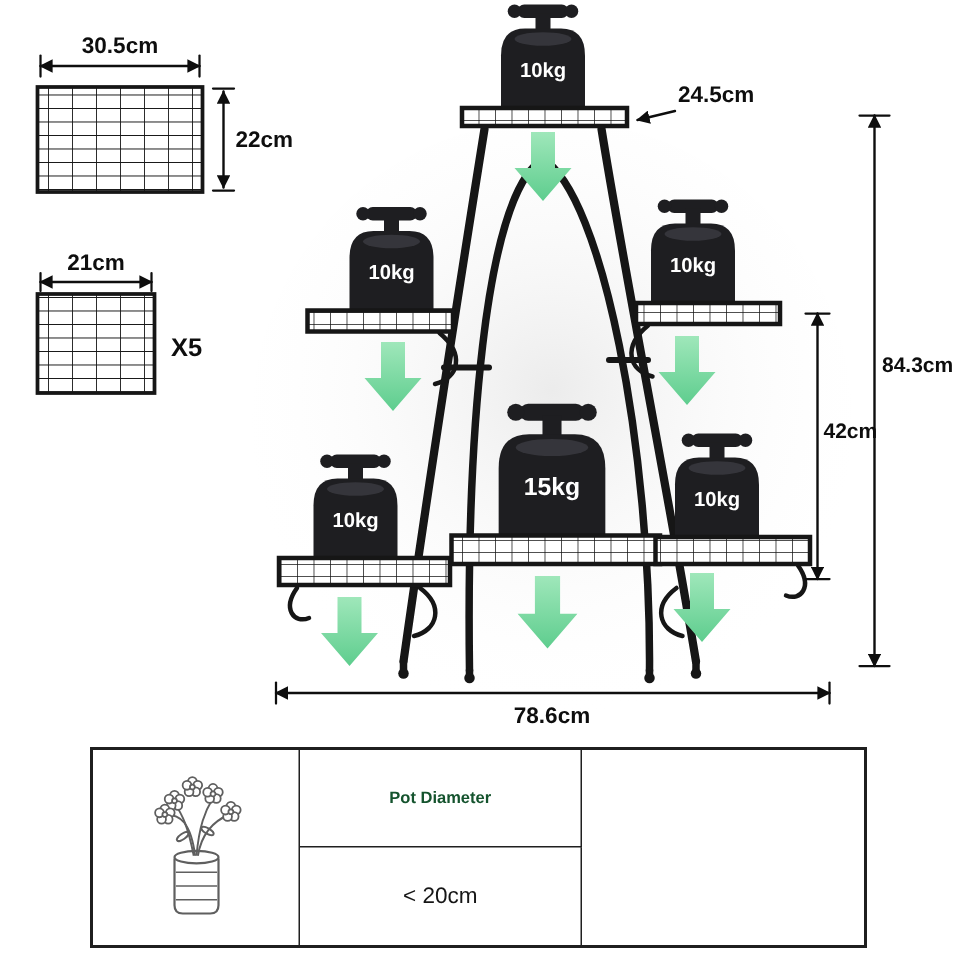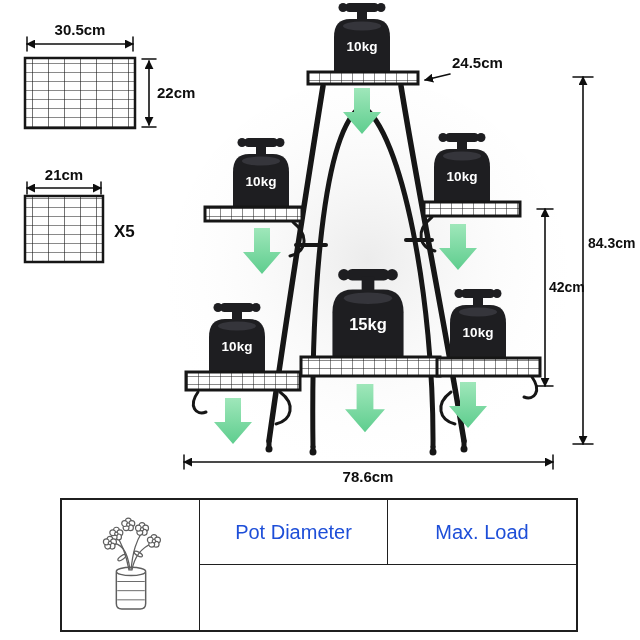--- a/index.html
+++ b/index.html
@@ -13,21 +13,21 @@
 
   .spec-table{position:absolute;left:60px;top:498px;width:518px;height:134px;
               border:2px solid #1f1f1f;display:grid;background:#fff;
               grid-template-columns:138px 1fr 1fr;grid-template-rows:1fr 1fr;box-sizing:border-box;}
   .cell{display:flex;align-items:center;justify-content:center;box-sizing:border-box;}
   .img-cell{grid-column:1;grid-row:1/3;border-right:1.6px solid #1f1f1f;}
   .h1{grid-column:2;grid-row:1;border-right:1.6px solid #1f1f1f;border-bottom:1.6px solid #1f1f1f;}
   .h2{grid-column:3;grid-row:1;border-bottom:1.6px solid #1f1f1f;}
   .v1{grid-column:2;grid-row:2;border-right:1.6px solid #1f1f1f;}
   .v2{grid-column:3;grid-row:2;}
-  .hdr{font-size:20px;font-weight:400;color:#1d4ed8;}
+  .hdr{font-size:11px;font-weight:700;color:#14532d;}
   .val{font-size:15px;font-weight:400;color:#161616;}
 </style>
 </head>
 <body>
 
 <div class="page">
 
   <svg width="640" height="497" viewBox="0 0 640 497">
     <defs>
       <pattern id="grid1" width="11" height="8" patternUnits="userSpaceOnUse">
@@ -218,16 +218,16 @@
         <g fill="none" stroke="#5f5f5f" stroke-width="1.6">
           <path d="M44,64 L44,98 Q44,104 50,104 L70,104 Q76,104 76,98 L76,64"></path>
           <ellipse cx="60" cy="63" rx="16" ry="4.5"></ellipse>
           <line x1="45" y1="74" x2="75" y2="74" stroke-width="1"></line>
           <line x1="45" y1="84" x2="75" y2="84" stroke-width="1"></line>
           <line x1="45" y1="94" x2="75" y2="94" stroke-width="1"></line>
         </g>
       </svg>
     </div>
     <div class="cell h1 hdr">Pot Diameter</div>
-    <div class="cell h2 hdr">Max. Load</div>
+    <div class="cell v1 val">&lt; 20cm</div>
   </div>
 
 </div>
 
 </body></html>

